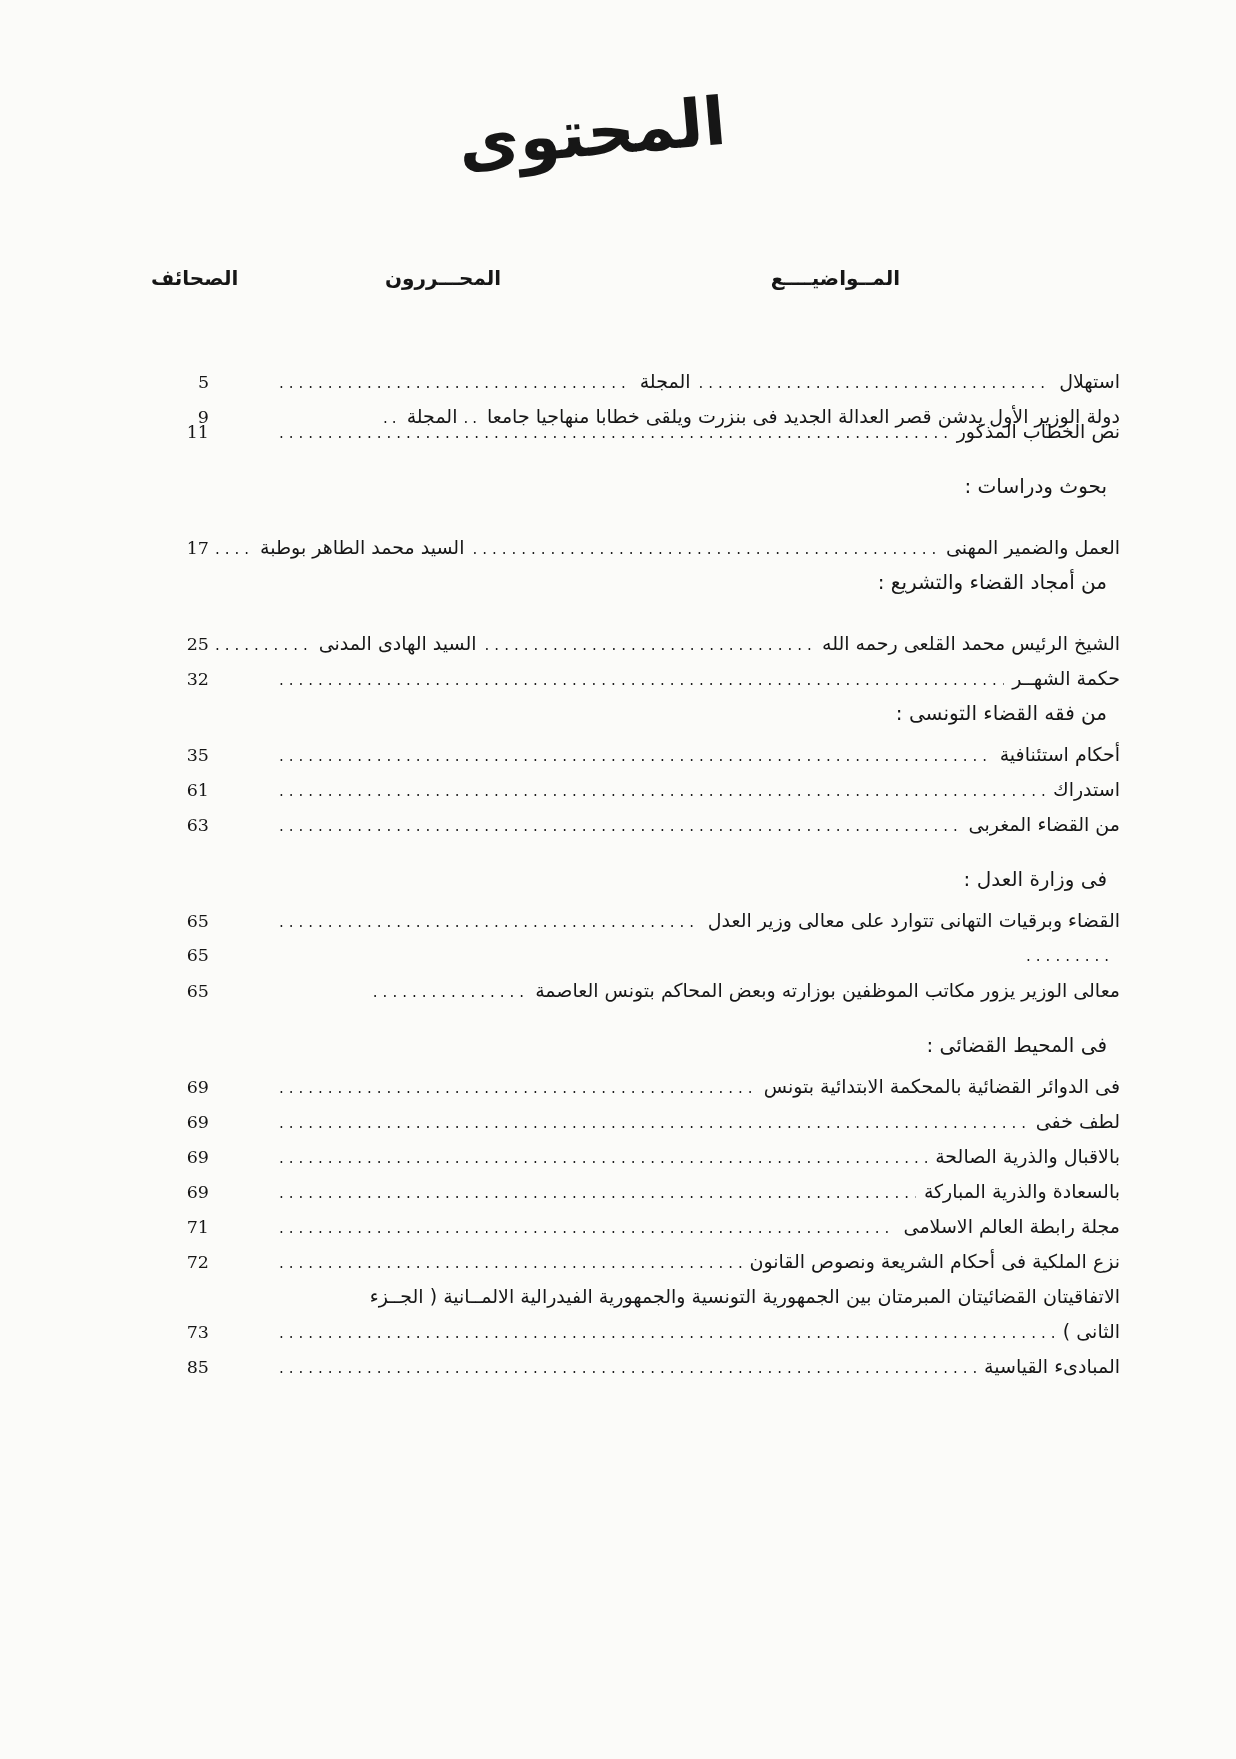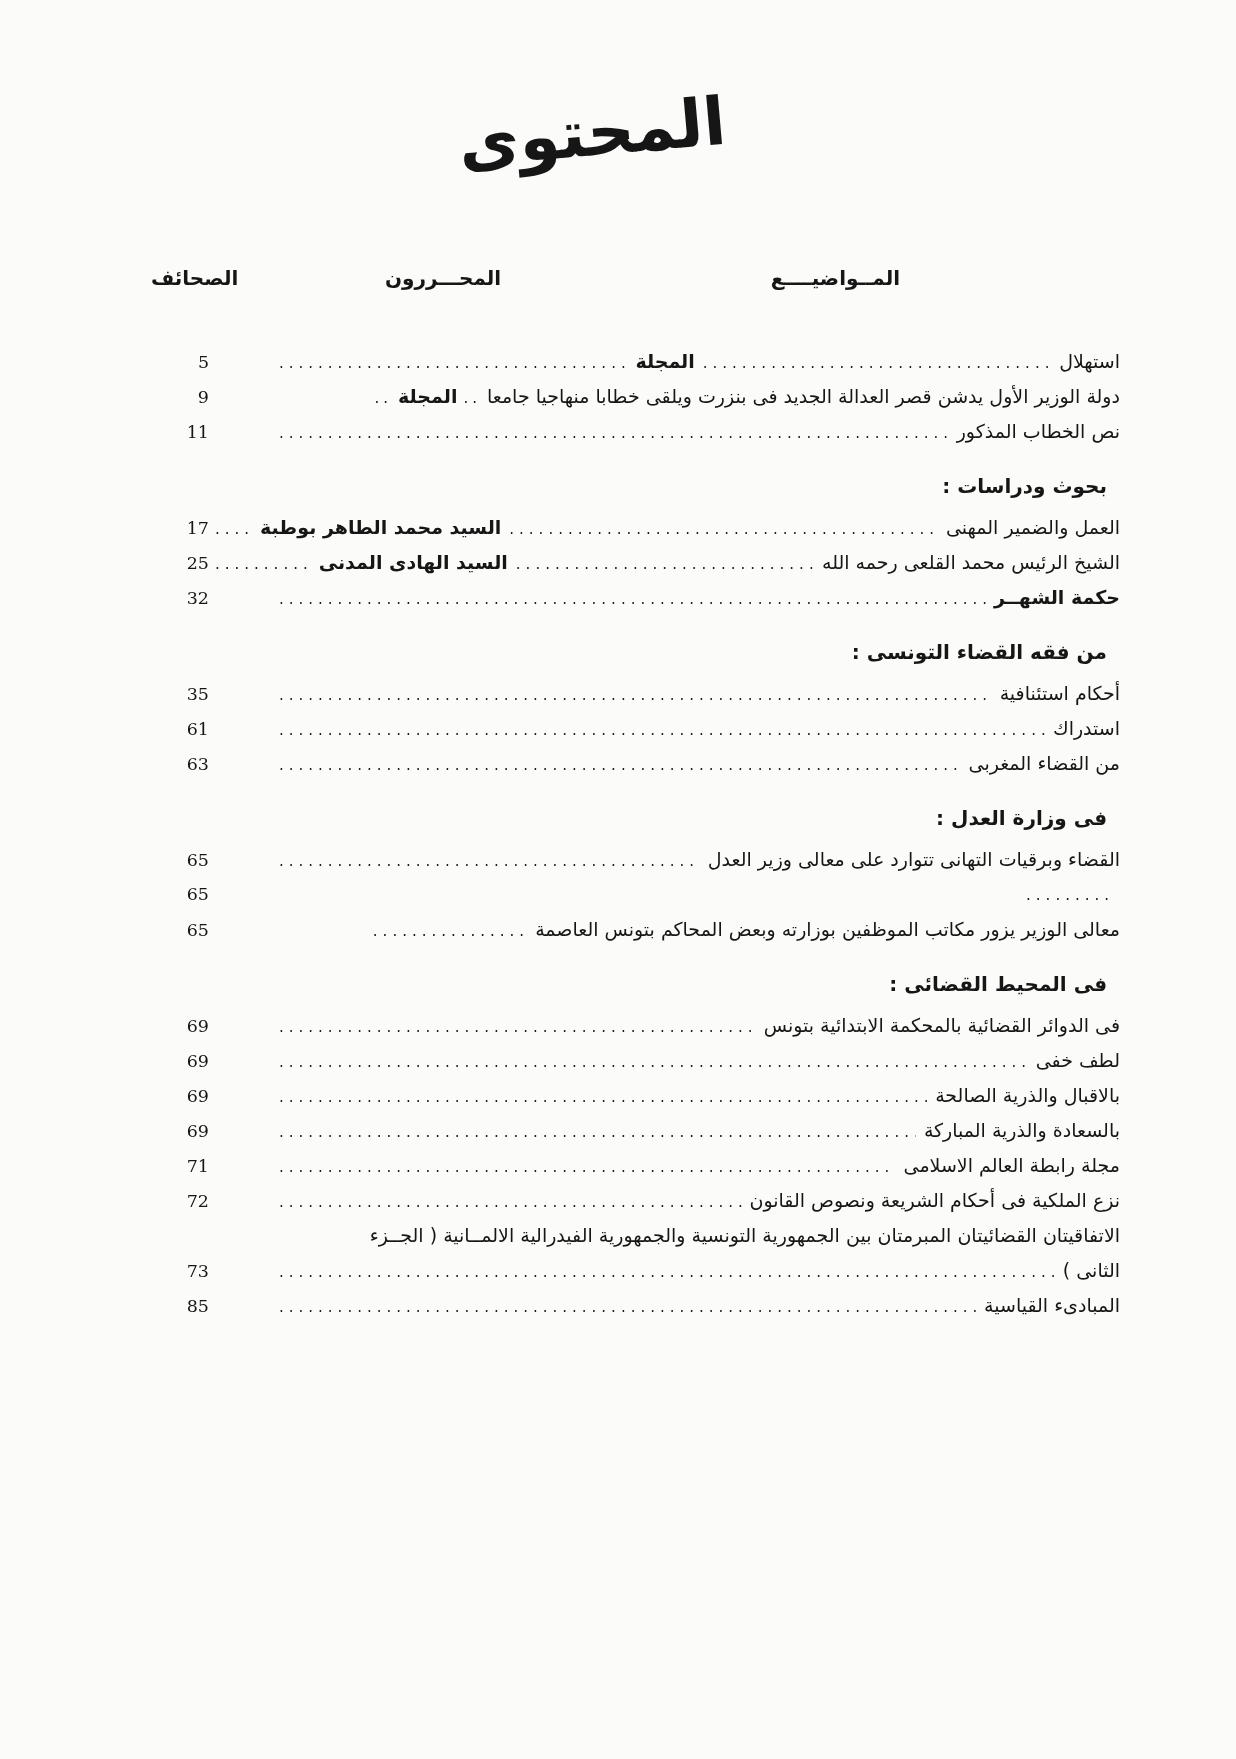--- a/index.html
+++ b/index.html
@@ -44,21 +44,21 @@
   .row{
     display:flex;
     direction:rtl;
     align-items:baseline;
     height:35px;
     line-height:35px;
     font-size:19px;
     white-space:nowrap;
   }
   .row .txt{flex:0 0 auto;}
-  .row .bold, .author{font-weight:bold;}
+  .row .bold, .author{font-weight:normal;margin-top:20px;}
   .leader{
     flex:1 1 auto;
     overflow:hidden;
     white-space:nowrap;
     direction:ltr;
     text-align:left;
     margin:0 8px;
     font-size:15px;
     letter-spacing:5px;
     color:#1d1d1d;
@@ -81,21 +81,21 @@
     width:64px;
     direction:ltr;
     text-align:right;
     font-family:"DejaVu Serif",serif;
     font-size:17.5px;
   }
   .section{
     direction:rtl;
     text-align:right;
     padding-right:13px;
-    font-weight:bold;
+    font-weight:normal;
     font-size:20px;
     height:35px;
     line-height:35px;
     margin-top:20px;
     margin-bottom:6px;
     white-space:nowrap;
   }
   .inline-sep{font-size:15px;letter-spacing:4px;direction:ltr;display:inline-block;margin:0 6px;}
 </style>
 </head>
@@ -141,20 +141,21 @@
     <div class="section">بحوث ودراسات :</div>
 
     <div class="row">
       <span class="txt">العمل والضمير المهنى</span>
       <span class="leader"></span>
       <span class="txt author">السيد محمد الطاهر بوطبة</span>
       <span class="tail">....</span>
       <span class="num">17</span>
     </div>
 
+    <div class="section">من أمجاد القضاء والتشريع :</div>
 
     <div class="row">
       <span class="txt">الشيخ الرئيس محمد القلعى رحمه الله</span>
       <span class="leader"></span>
       <span class="txt author">السيد الهادى المدنى</span>
       <span class="tail">..........</span>
       <span class="num">25</span>
     </div>
 
     <div class="row">

